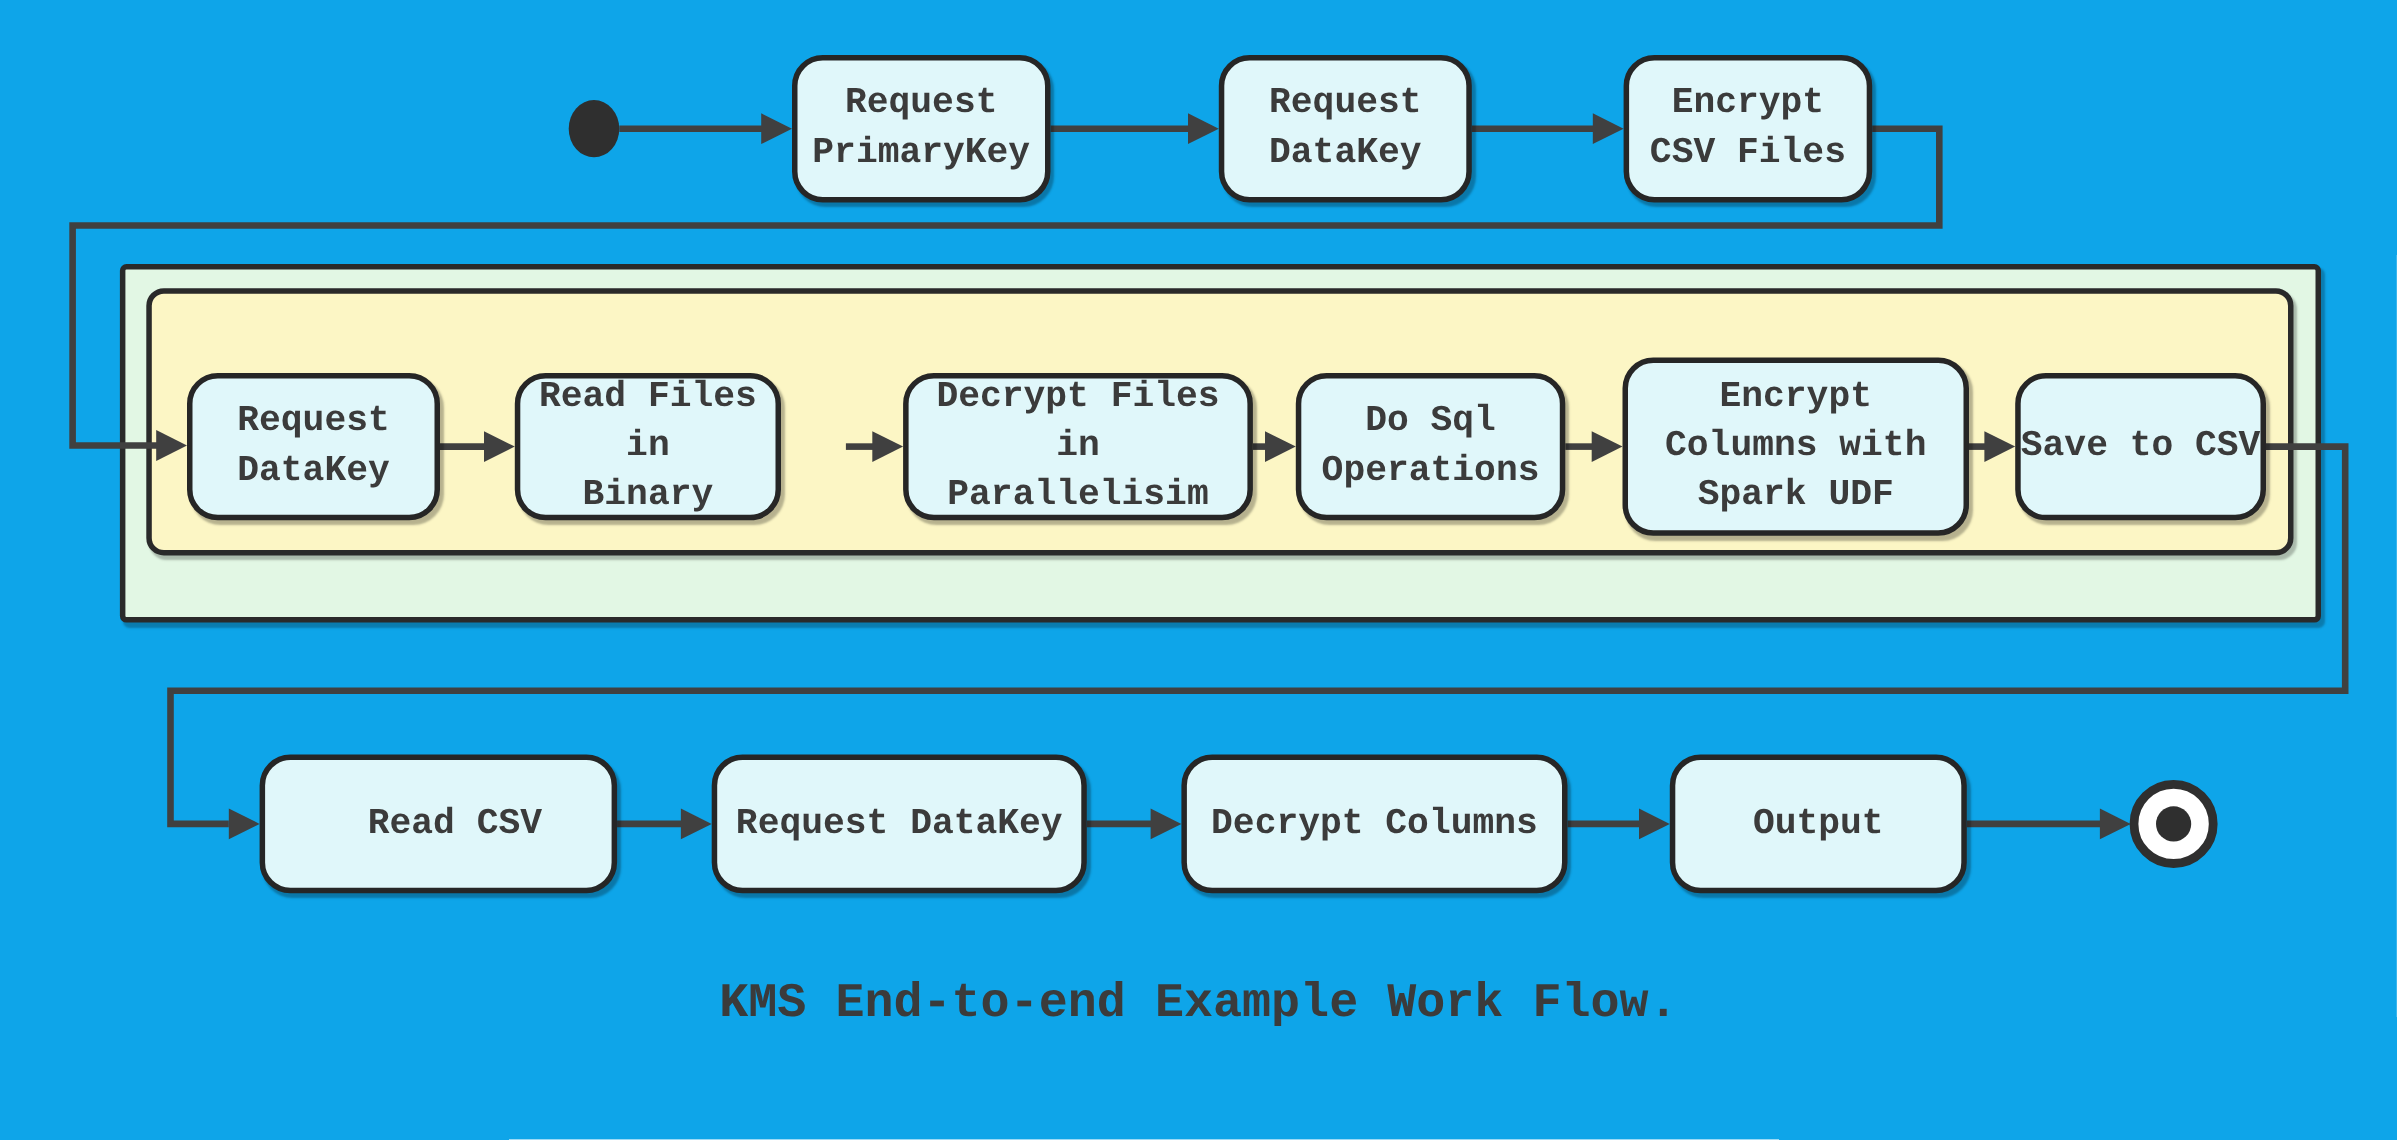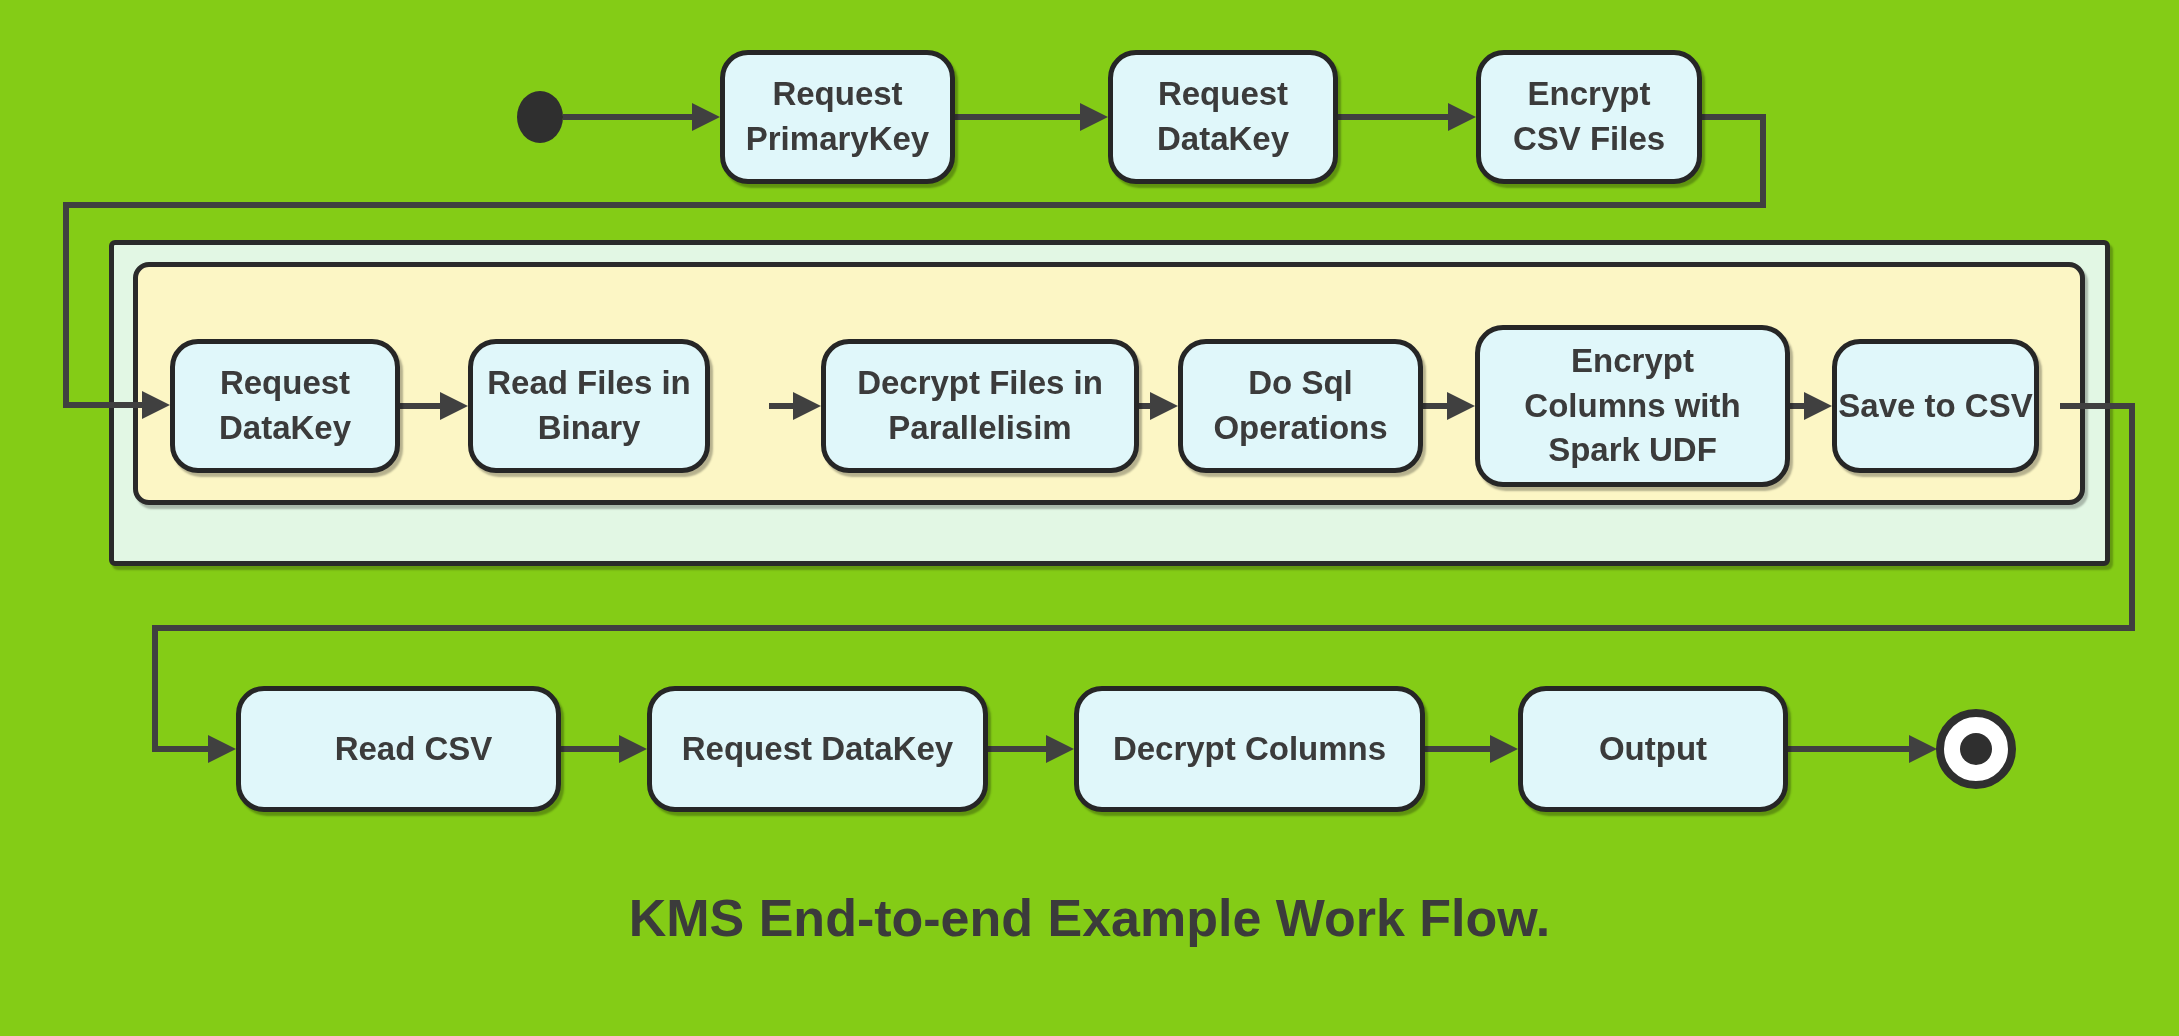--- a/index.html
+++ b/index.html
@@ -1,21 +1,21 @@
 <!DOCTYPE html>
 <html style="--node-fill: #e0f7fa; --node-border: #262626; --container-border: #2a2a2a; --sgx-fill: #e2f7e4; --spark-fill: #fcf6c5; --line: #404040; --text: #3b3b3b;"><head>
 <meta charset="utf-8">
 <style>
   html,body{margin:0;padding:0;background:#ffffff;}
   .canvas{
     position:relative;
     width:2179px;height:1036px;
-    background:#84cc16;
+    background:#0ea5e9;
     overflow:hidden;
-    font-family:Liberation Sans, sans-serif;
+    font-family:Liberation Mono, monospace;
     color:var(--text,#3b3b3b);
   }
   .container{position:absolute;z-index:1;border:5px solid var(--container-border,#2a2a2a);box-sizing:border-box;
     box-shadow:3px 4px 2px rgba(0,0,0,0.25);}
   .container.sgx{background:var(--sgx-fill,#e2f7e4);border-radius:6px;}
   .container.spark{background:var(--spark-fill,#fcf6c5);border-radius:16px;}
   .container-label{position:absolute;font-weight:bold;font-size:38px;white-space:nowrap;}
   .container-label .qualifier{font-weight:normal;font-style:italic;}
   .wires{position:absolute;left:0;top:0;z-index:2;pointer-events:none;}
   .node{
@@ -25,21 +25,21 @@
     border-radius:28px;
     box-sizing:border-box;
     display:flex;align-items:center;justify-content:center;
     text-align:center;
     font-weight:bold;font-size:33px;line-height:1.36;
     white-space:pre-line;
     box-shadow:3px 4px 2px rgba(0,0,0,0.28);
   }
   .caption{
     position:absolute;left:0;width:2179px;top:888px;z-index:3;
-    text-align:center;font-weight:bold;font-size:52px;
+    text-align:center;font-weight:bold;font-size:44px;
   }
 </style>
 </head>
 <body>
 
 <div class="canvas">
 
   <div class="container sgx" style="left:109px;top:240px;width:2001px;height:326px;"></div>
   <span class="container-label" style="left:138px;top:509px;">SGX</span>
 
@@ -97,21 +97,21 @@
 DataKey</div>
   <div class="node" style="left:468px;top:339px;width:242px;height:134px;">Read Files in
 Binary</div>
   <div class="node" style="left:1178px;top:339px;width:245px;height:134px;">Do Sql
 Operations</div>
   <div class="node" style="left:821px;top:339px;width:318px;height:134px;">Decrypt Files in
 Parallelisim</div>
   <div class="node" style="left:1475px;top:325px;width:315px;height:162px;">Encrypt
 Columns with
 Spark UDF</div>
-  <div class="node" style="left:1832px;top:339px;width:207px;height:134px;">Save to CSV</div>
+  <div class="node" style="left:1832px;top:339px;width:228px;height:134px;">Save to CSV</div>
 
   <div class="node" style="left:236px;top:686px;width:325px;height:126px;padding-left:30px;">Read CSV</div>
   <div class="node" style="left:647px;top:686px;width:341px;height:126px;">Request DataKey</div>
   <div class="node" style="left:1074px;top:686px;width:351px;height:126px;">Decrypt Columns</div>
   <div class="node" style="left:1518px;top:686px;width:270px;height:126px;">Output</div>
 
   <div class="caption">KMS End-to-end Example Work Flow.</div>
 </div>
 
 </body></html>

